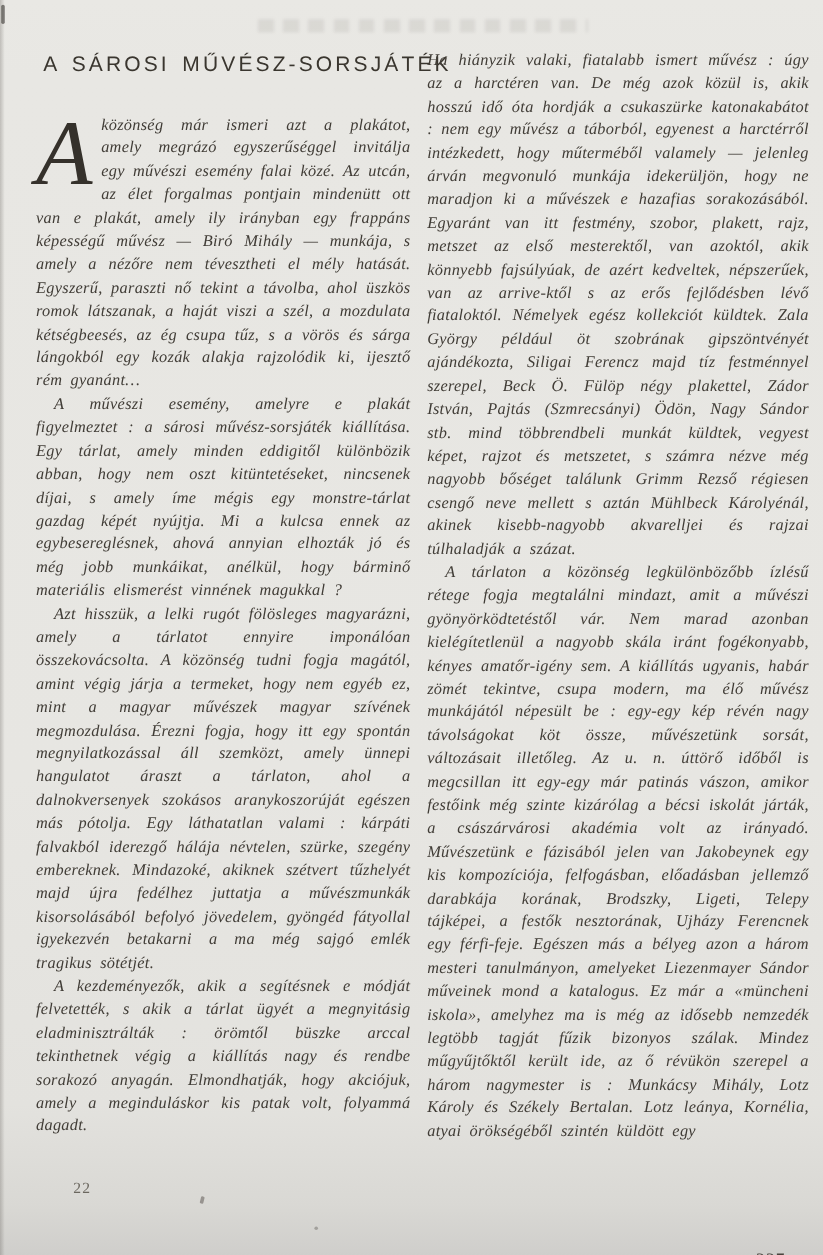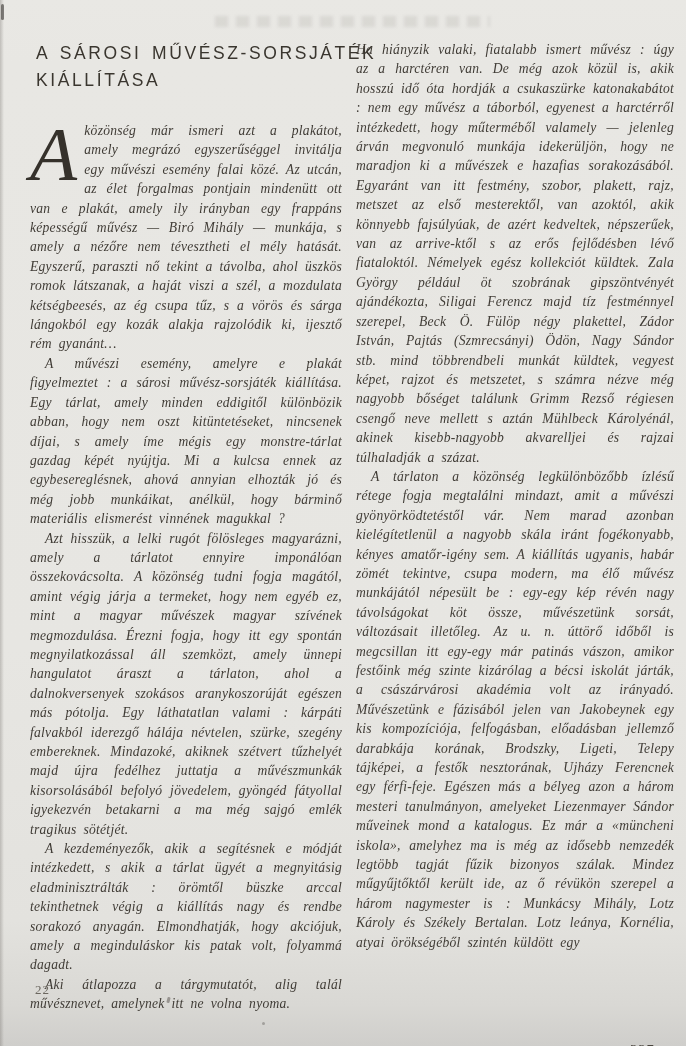--- a/index.html
+++ b/index.html
@@ -70,42 +70,40 @@
     line-height: 60px;
     height: 58px;
     padding: 3px 7px 0 0;
     color: #35312b;
   }
 
   .folio {
     position: absolute;
     font-family: "Liberation Serif", serif;
   }
-  .folio-left  { left: 35px; top: 982px; font-size: 13px; color: #6b675f; letter-spacing: 1px; }
+  .folio-left  { left: 61px; top: 982px; font-size: 13px; color: #6b675f; letter-spacing: 1px; }
   .folio-right { left: 630px; top: 1042px; font-size: 14.5px; color: #49443d; letter-spacing: 1px; }
 </style>
 </head>
 <body>
 
 <div class="edge-shade"></div>
 <div class="corner-mark"></div>
 <div class="ghost-showthrough"></div>
 <div class="speck-a"></div>
 <div class="speck-b"></div>
 
 <div class="col col-left">
   <h1 class="title">
     <span class="title-line">A SÁROSI MŰVÉSZ-SORSJÁTÉK</span>
-    <span class="title-line">KIÁLLÍTÁSA</span>
   </h1>
   <p class="para noindent"><span class="dropcap">A</span><span>közönség már ismeri azt a plakátot, amely megrázó egyszerűséggel invitálja egy művészi esemény falai közé. Az utcán, az élet forgalmas pontjain mindenütt ott van e plakát, amely ily irányban egy frappáns képességű művész — Biró Mihály — munkája, s amely a nézőre nem tévesztheti el mély hatását. Egyszerű, paraszti nő tekint a távolba, ahol üszkös romok látszanak, a haját viszi a szél, a mozdulata kétségbeesés, az ég csupa tűz, s a vörös és sárga lángokból egy kozák alakja rajzolódik ki, ijesztő rém gyanánt…</span></p>
   <p class="para">A művészi esemény, amelyre e plakát figyelmeztet : a sárosi művész-sorsjáték kiállítása. Egy tárlat, amely minden eddigitől különbözik abban, hogy nem oszt kitüntetéseket, nincsenek díjai, s amely íme mégis egy monstre-tárlat gazdag képét nyújtja. Mi a kulcsa ennek az egybesereglésnek, ahová annyian elhozták jó és még jobb munkáikat, anélkül, hogy bárminő materiális elismerést vinnének magukkal ?</p>
   <p class="para">Azt hisszük, a lelki rugót fölösleges magyarázni, amely a tárlatot ennyire imponálóan összekovácsolta. A közönség tudni fogja magától, amint végig járja a termeket, hogy nem egyéb ez, mint a magyar művészek magyar szívének megmozdulása. Érezni fogja, hogy itt egy spontán megnyilatkozással áll szemközt, amely ünnepi hangulatot áraszt a tárlaton, ahol a dalnokversenyek szokásos aranykoszorúját egészen más pótolja. Egy láthatatlan valami : kárpáti falvakból iderezgő hálája névtelen, szürke, szegény embereknek. Mindazoké, akiknek szétvert tűzhelyét majd újra fedélhez juttatja a művészmunkák kisorsolásából befolyó jövedelem, gyöngéd fátyollal igyekezvén betakarni a ma még sajgó emlék tragikus sötétjét.</p>
-  <p class="para">A kezdeményezők, akik a segítésnek e módját intézkedett, s akik a tárlat ügyét a megnyitásig eladminisztrálták : örömtől büszke arccal tekinthetnek végig a kiállítás nagy és rendbe sorakozó anyagán. Elmondhatják, hogy akciójuk, amely a meginduláskor kis patak volt, folyammá dagadt.</p>
-  <p class="para">Aki átlapozza a tárgymutatót, alig talál művésznevet, amelynek itt ne volna nyoma.</p>
+  <p class="para">A kezdeményezők, akik a segítésnek e módját felvetették, s akik a tárlat ügyét a megnyitásig eladminisztrálták : örömtől büszke arccal tekinthetnek végig a kiállítás nagy és rendbe sorakozó anyagán. Elmondhatják, hogy akciójuk, amely a meginduláskor kis patak volt, folyammá dagadt.</p>
 </div>
 
 <div class="col col-right">
   <p class="para noindent">Ha hiányzik valaki, fiatalabb ismert művész : úgy az a harctéren van. De még azok közül is, akik hosszú idő óta hordják a csukaszürke katonakabátot : nem egy művész a táborból, egyenest a harctérről intézkedett, hogy műterméből valamely — jelenleg árván megvonuló munkája idekerüljön, hogy ne maradjon ki a művészek e hazafias sorakozásából. Egyaránt van itt festmény, szobor, plakett, rajz, metszet az első mesterektől, van azoktól, akik könnyebb fajsúlyúak, de azért kedveltek, népszerűek, van az arrive-ktől s az erős fejlődésben lévő fiataloktól. Némelyek egész kollekciót küldtek. Zala György például öt szobrának gipszöntvényét ajándékozta, Siligai Ferencz majd tíz festménnyel szerepel, Beck Ö. Fülöp négy plakettel, Zádor István, Pajtás (Szmrecsányi) Ödön, Nagy Sándor stb. mind többrendbeli munkát küldtek, vegyest képet, rajzot és metszetet, s számra nézve még nagyobb bőséget találunk Grimm Rezső régiesen csengő neve mellett s aztán Mühlbeck Károlyénál, akinek kisebb-nagyobb akvarelljei és rajzai túlhaladják a százat.</p>
   <p class="para">A tárlaton a közönség legkülönbözőbb ízlésű rétege fogja megtalálni mindazt, amit a művészi gyönyörködtetéstől vár. Nem marad azonban kielégítetlenül a nagyobb skála iránt fogékonyabb, kényes amatőr-igény sem. A kiállítás ugyanis, habár zömét tekintve, csupa modern, ma élő művész munkájától népesült be : egy-egy kép révén nagy távolságokat köt össze, művészetünk sorsát, változásait illetőleg. Az u. n. úttörő időből is megcsillan itt egy-egy már patinás vászon, amikor festőink még szinte kizárólag a bécsi iskolát járták, a császárvárosi akadémia volt az irányadó. Művészetünk e fázisából jelen van Jakobeynek egy kis kompozíciója, felfogásban, előadásban jellemző darabkája korának, Brodszky, Ligeti, Telepy tájképei, a festők nesztorának, Ujházy Ferencnek egy férfi-feje. Egészen más a bélyeg azon a három mesteri tanulmányon, amelyeket Liezenmayer Sándor műveinek mond a katalogus. Ez már a «müncheni iskola», amelyhez ma is még az idősebb nemzedék legtöbb tagját fűzik bizonyos szálak. Mindez műgyűjtőktől került ide, az ő révükön szerepel a három nagymester is : Munkácsy Mihály, Lotz Károly és Székely Bertalan. Lotz leánya, Kornélia, atyai örökségéből szintén küldött egy</p>
 </div>
 
 <div class="folio folio-left">22</div>
 <div class="folio folio-right">337</div>
 

